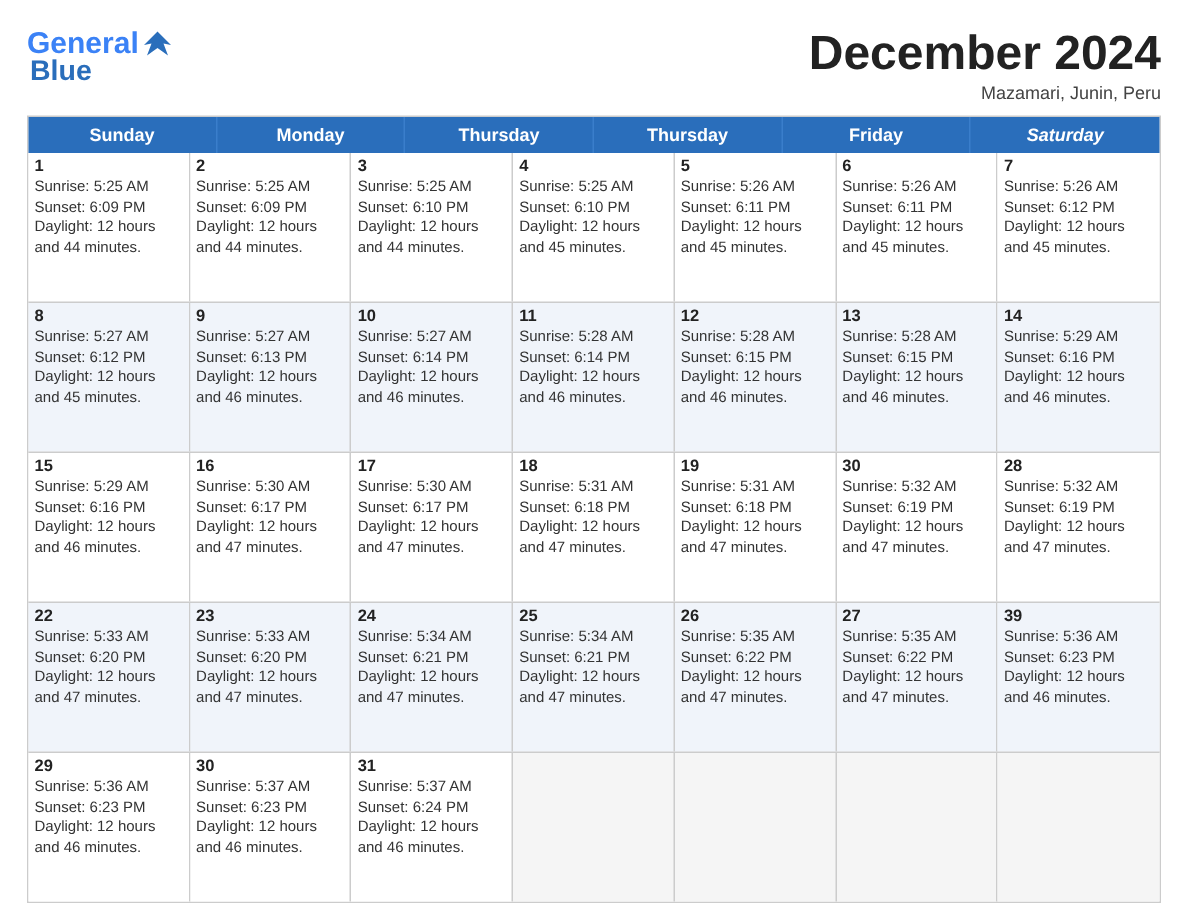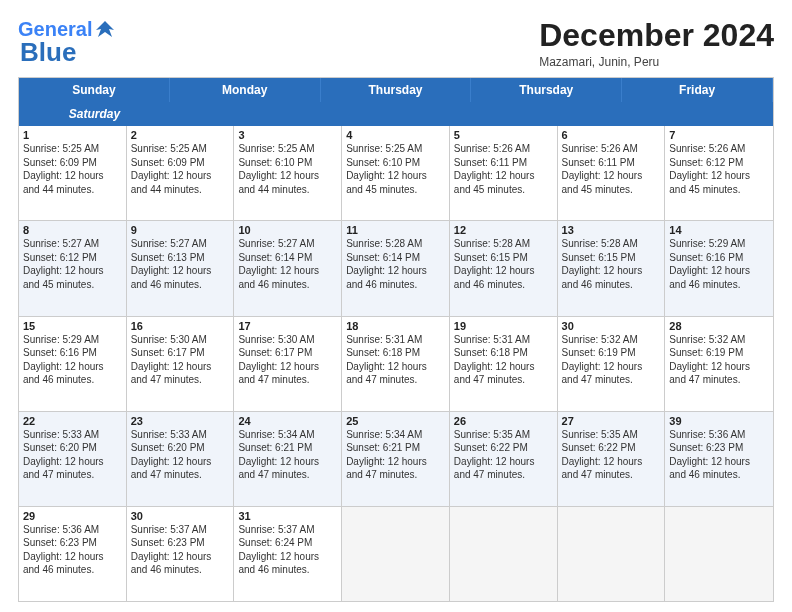--- a/index.html
+++ b/index.html
@@ -22,41 +22,42 @@
       justify-content: space-between;
       align-items: flex-start;
       margin-bottom: 8px;
     }
     .logo {
       display: flex;
       flex-direction: column;
       align-items: flex-start;
     }
     .title-block {
+      text-align: right;
     }
     .month-year {
       font-size: 32px;
       font-weight: bold;
       color: #222;
       line-height: 1.1;
     }
     .location {
       font-size: 12px;
       color: #444;
       margin-top: 2px;
     }
     .calendar {
       flex: 1;
       display: flex;
       flex-direction: column;
       border: 1px solid #ccc;
     }
     .cal-header {
       display: grid;
-      grid-template-columns: repeat(5, 1fr);
+      grid-template-columns: repeat(6, 1fr);
       background: #2a6ebb;
     }
     .cal-header-cell {
       color: #fff;
       font-size: 12px;
       font-weight: bold;
       text-align: center;
       padding: 5px 2px;
       border-right: 1px solid #3a7ecb;
     }
@@ -102,21 +103,21 @@
 
 <div class="page">
   <div class="header">
     <div class="logo">
       <div style="display:flex;align-items:center;gap:2px;">
         <span style="font-size:20px;font-weight:bold;color:#3b82f6;">General</span>
         <svg width="22" height="22" viewBox="0 0 22 22">
           <polygon points="11,2 20,11 15,10 18,18 11,13 4,18 7,10 2,11" fill="#2a6ebb"></polygon>
         </svg>
       </div>
-      <span style="font-size:26px;font-weight:bold;color:#2a6ebb;margin-top:-4px;margin-left:2px;">Blue</span>
+      <span style="font-size:19px;font-weight:bold;color:#2a6ebb;margin-top:-4px;margin-left:2px;">Blue</span>
     </div>
     <div class="title-block">
       <div class="month-year">December 2024</div>
       <div class="location">Mazamari, Junin, Peru</div>
     </div>
   </div>
 
   <div class="calendar">
     <div class="cal-header">
     <div class="cal-header-cell">Sunday</div>

